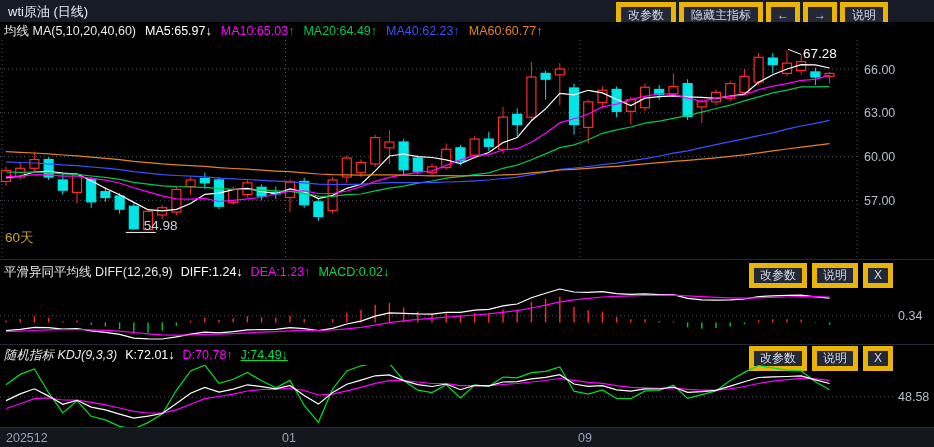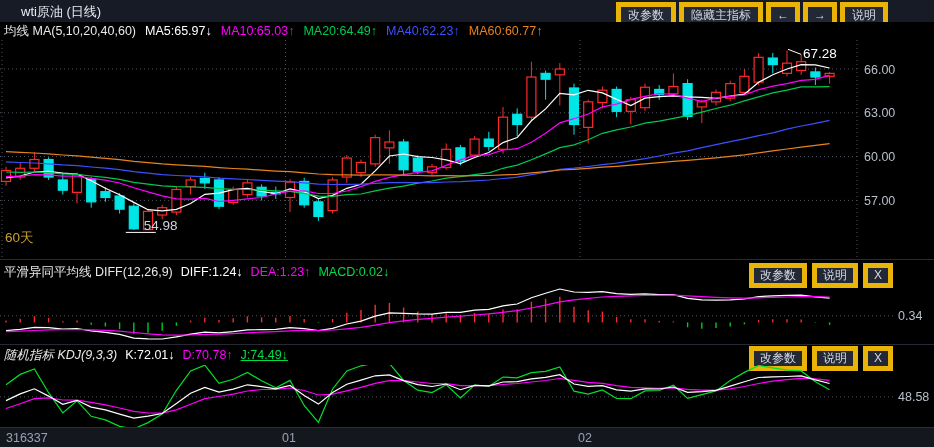--- a/index.html
+++ b/index.html
@@ -1,21 +1,21 @@
 <!DOCTYPE html>
 <html><head>
 <meta charset="utf-8">
 <style>
   html,body{margin:0;padding:0;background:#000;}
   #app{position:relative;width:934px;height:447px;background:#000;overflow:hidden;
        font-family:"Liberation Sans","DejaVu Sans",sans-serif;}
   
   .topbar{position:absolute;left:0;top:0;width:934px;height:22px;background:#171b26;
           border-bottom:1px solid #0a0c12;}
-  .title{position:absolute;left:8px;top:3px;font-size:13px;color:#e8ebf2;margin-left:13px;}
+  .title{position:absolute;left:8px;top:3px;font-size:13px;color:#e8ebf2;}
   .topbtns{position:absolute;right:46px;top:2px;display:flex;gap:3px;}
   .btn{border:5px solid #eab308;background:#232836;color:#d3d8e2;font-size:12px;
        height:16px;line-height:16px;padding:0 7px;cursor:pointer;white-space:nowrap;}
   .btn.arrow{padding:0 6px;font-weight:bold;}
   
   .mabar{position:absolute;left:0;top:22px;width:934px;height:18px;background:#000;
          font-size:12.5px;line-height:18px;white-space:nowrap;padding-left:4px;box-sizing:border-box;}
   .mabar .seg{margin-right:9px;text-align:center;}
   
   .phead{position:absolute;left:0;width:934px;background:#000;border-top:1px solid #252a34;
@@ -282,17 +282,17 @@
   </div>
   <svg id="svg-kdj" style="top:365px" width="934" height="62">
       <line x1="0" y1="31.8804" x2="896" y2="31.8804" stroke="#4e545e" stroke-width="1" stroke-dasharray="1,3"></line>
       <text x="898" y="35.8804" fill="#b9bfca" font-size="12.5px">48.58</text>
       <polyline points="6.0,19.8 20.2,9.4 34.4,3.9 48.6,27.7 62.8,47.9 77.0,35.8 91.2,51.3 105.4,54.9 119.6,61.4 133.8,63.9 148.0,57.6 162.2,49.1 176.4,25.3 190.6,6.0 204.8,0.1 219.0,18.3 233.2,14.3 247.4,7.4 261.6,15.8 275.8,22.8 290.0,15.4 304.2,40.5 318.4,57.3 332.6,24.0 346.8,5.9 361.0,0.8 375.2,-1.9 389.4,-1.6 403.6,15.5 417.8,25.2 432.0,27.5 446.2,19.8 460.4,32.9 474.6,20.0 488.8,21.4 503.0,12.1 517.2,12.8 531.4,7.7 545.6,6.4 559.8,2.0 574.0,26.2 588.2,29.1 602.4,24.9 616.6,33.5 630.8,33.7 645.0,25.9 659.2,25.5 673.4,20.3 687.6,33.4 701.8,29.7 716.0,25.9 730.2,15.6 744.4,7.4 758.6,0.5 772.8,2.8 787.0,5.2 801.2,5.9 815.4,16.8 829.6,24.7" fill="none" stroke="#00e028" stroke-width="1.2"></polyline>
       <polyline points="6.0,43.5 20.2,38.7 34.4,33.7 48.6,32.8 62.8,35.0 77.0,35.1 91.2,37.4 105.4,39.9 119.6,43.0 133.8,46.4 148.0,48.0 162.2,48.1 176.4,44.9 190.6,39.3 204.8,33.7 219.0,31.5 233.2,29.1 247.4,26.0 261.6,24.5 275.8,24.3 290.0,23.0 304.2,25.5 318.4,30.0 332.6,29.2 346.8,25.9 361.0,22.3 375.2,18.4 389.4,15.6 403.6,15.6 417.8,17.0 432.0,18.5 446.2,18.7 460.4,20.7 474.6,20.6 488.8,20.7 503.0,19.5 517.2,18.5 531.4,17.0 545.6,15.5 559.8,13.5 574.0,15.3 588.2,17.3 602.4,18.4 616.6,20.6 630.8,22.4 645.0,22.9 659.2,23.3 673.4,22.9 687.6,24.4 701.8,25.1 716.0,25.2 730.2,23.9 744.4,21.5 758.6,18.5 772.8,16.2 787.0,14.7 801.2,13.4 815.4,13.9 829.6,15.4" fill="none" stroke="#ff00ff" stroke-width="1.2"></polyline>
       <polyline points="6.0,35.6 20.2,28.9 34.4,23.8 48.6,31.1 62.8,39.3 77.0,35.3 91.2,42.1 105.4,44.9 119.6,49.1 133.8,53.1 148.0,51.2 162.2,48.5 176.4,38.4 190.6,28.2 204.8,22.5 219.0,27.1 233.2,24.1 247.4,19.8 261.6,21.6 275.8,23.8 290.0,20.5 304.2,30.5 318.4,39.1 332.6,27.5 346.8,19.2 361.0,15.1 375.2,10.8 389.4,9.9 403.6,15.6 417.8,19.7 432.0,21.5 446.2,19.0 460.4,24.7 474.6,20.4 488.8,20.9 503.0,17.0 517.2,16.6 531.4,13.9 545.6,12.4 559.8,9.7 574.0,19.0 588.2,21.3 602.4,20.6 616.6,24.9 630.8,26.2 645.0,23.9 659.2,24.0 673.4,22.0 687.6,27.4 701.8,26.7 716.0,25.4 730.2,21.1 744.4,16.8 758.6,12.5 772.8,11.8 787.0,11.5 801.2,10.9 815.4,14.9 829.6,18.5" fill="none" stroke="#ffffff" stroke-width="1.2"></polyline>
     </svg>
 
   <div class="xaxis">
-    <span class="xlabel" style="left:6px">316337</span>
+    <span class="xlabel" style="left:6px">202512</span>
     <span class="xlabel" style="left:282px">01</span>
-    <span class="xlabel" style="left:578px">02</span>
+    <span class="xlabel" style="left:578px">09</span>
   </div>
 </div>
 
 </body></html>

